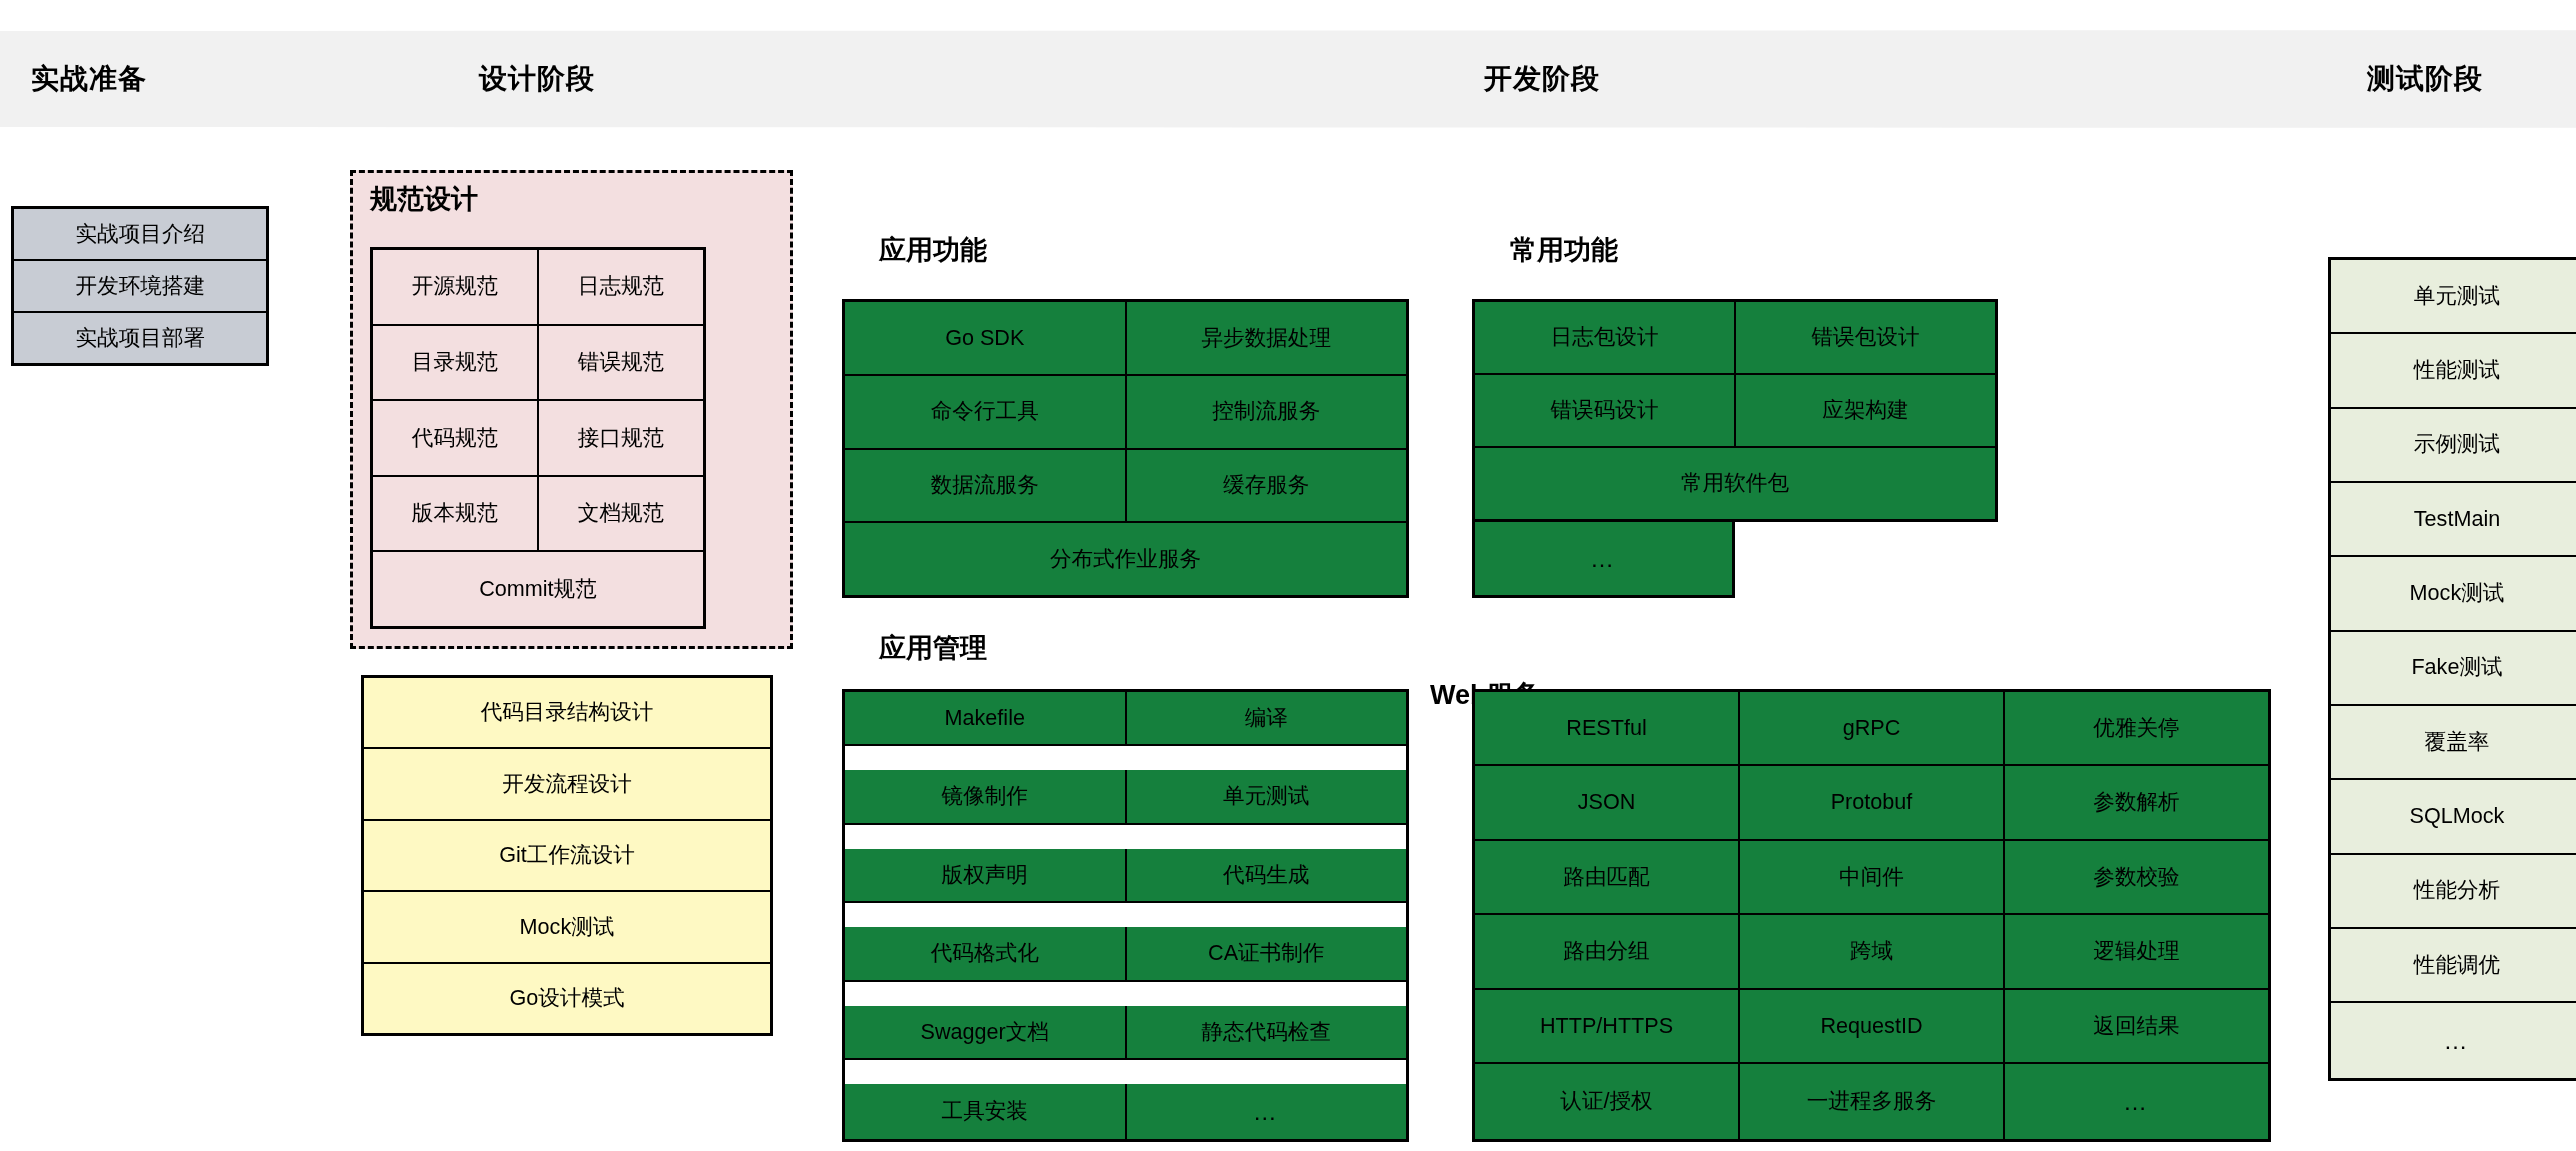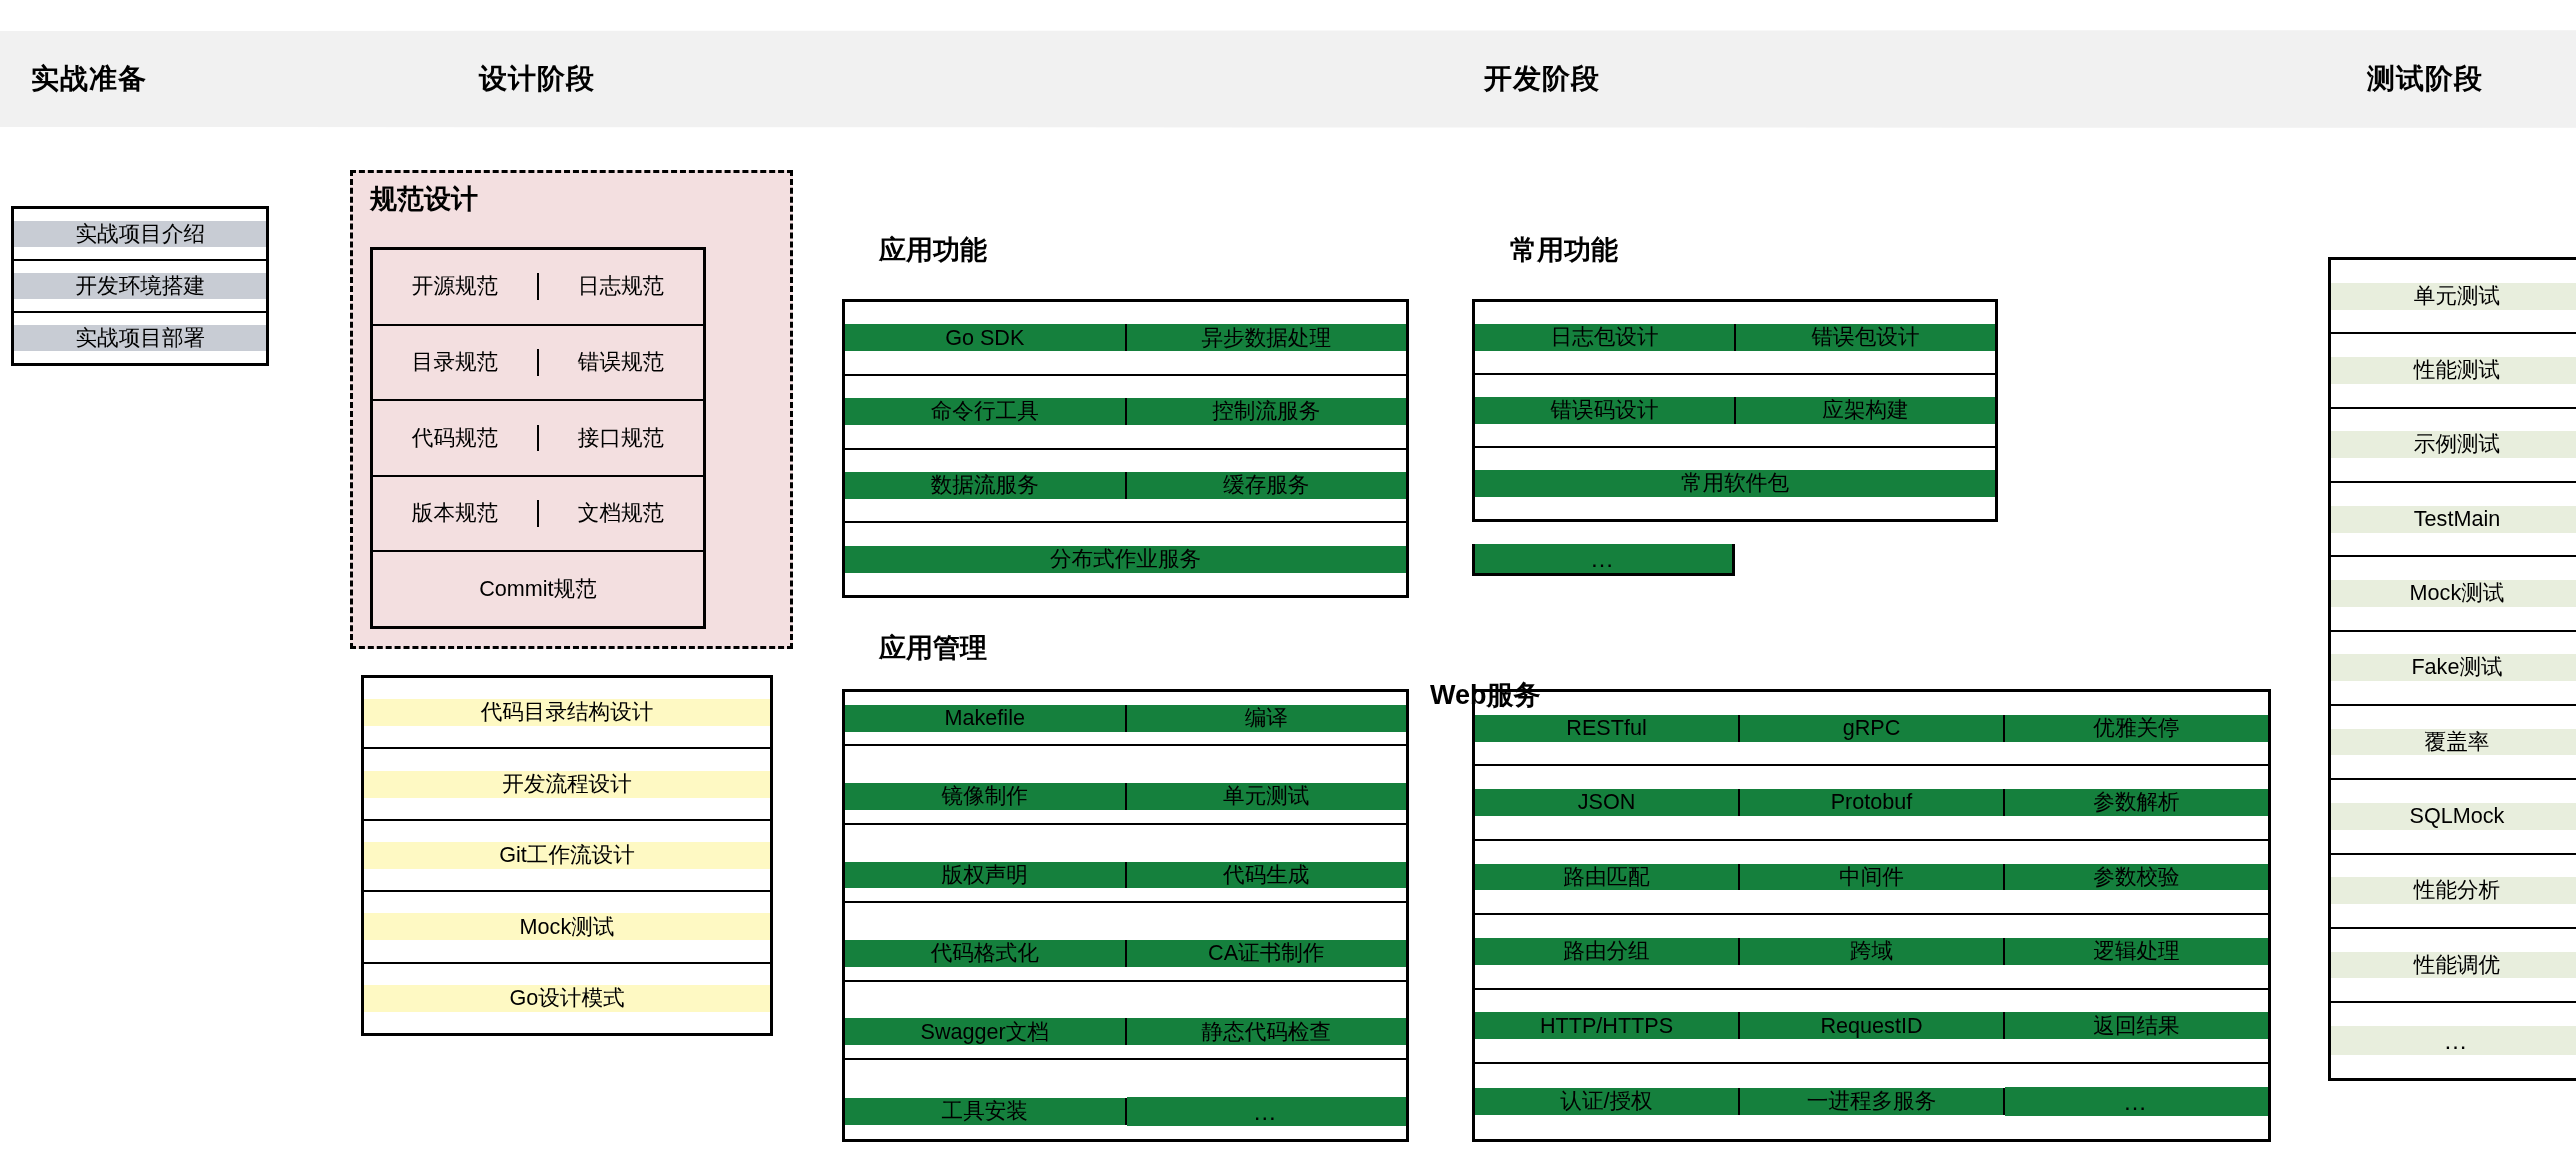--- a/index.html
+++ b/index.html
@@ -27,21 +27,20 @@
   .box{
     position:absolute;
     border:3.1px solid #000;
     box-sizing:border-box;
     display:flex;flex-direction:column;
   }
   .row{
     display:flex;flex-direction:row;
     border-bottom:2.6px solid #000;
     flex:1 1 auto;
-    align-items:center;
   }
   .row:last-child{border-bottom:none;}
   .cell{
     flex:1 1 0;
     display:flex;align-items:center;justify-content:center;
     font-size:21.6px;
     text-align:center;
     border-right:2.6px solid #000;
     padding:2.1px 3.1px;
     box-sizing:border-box;

